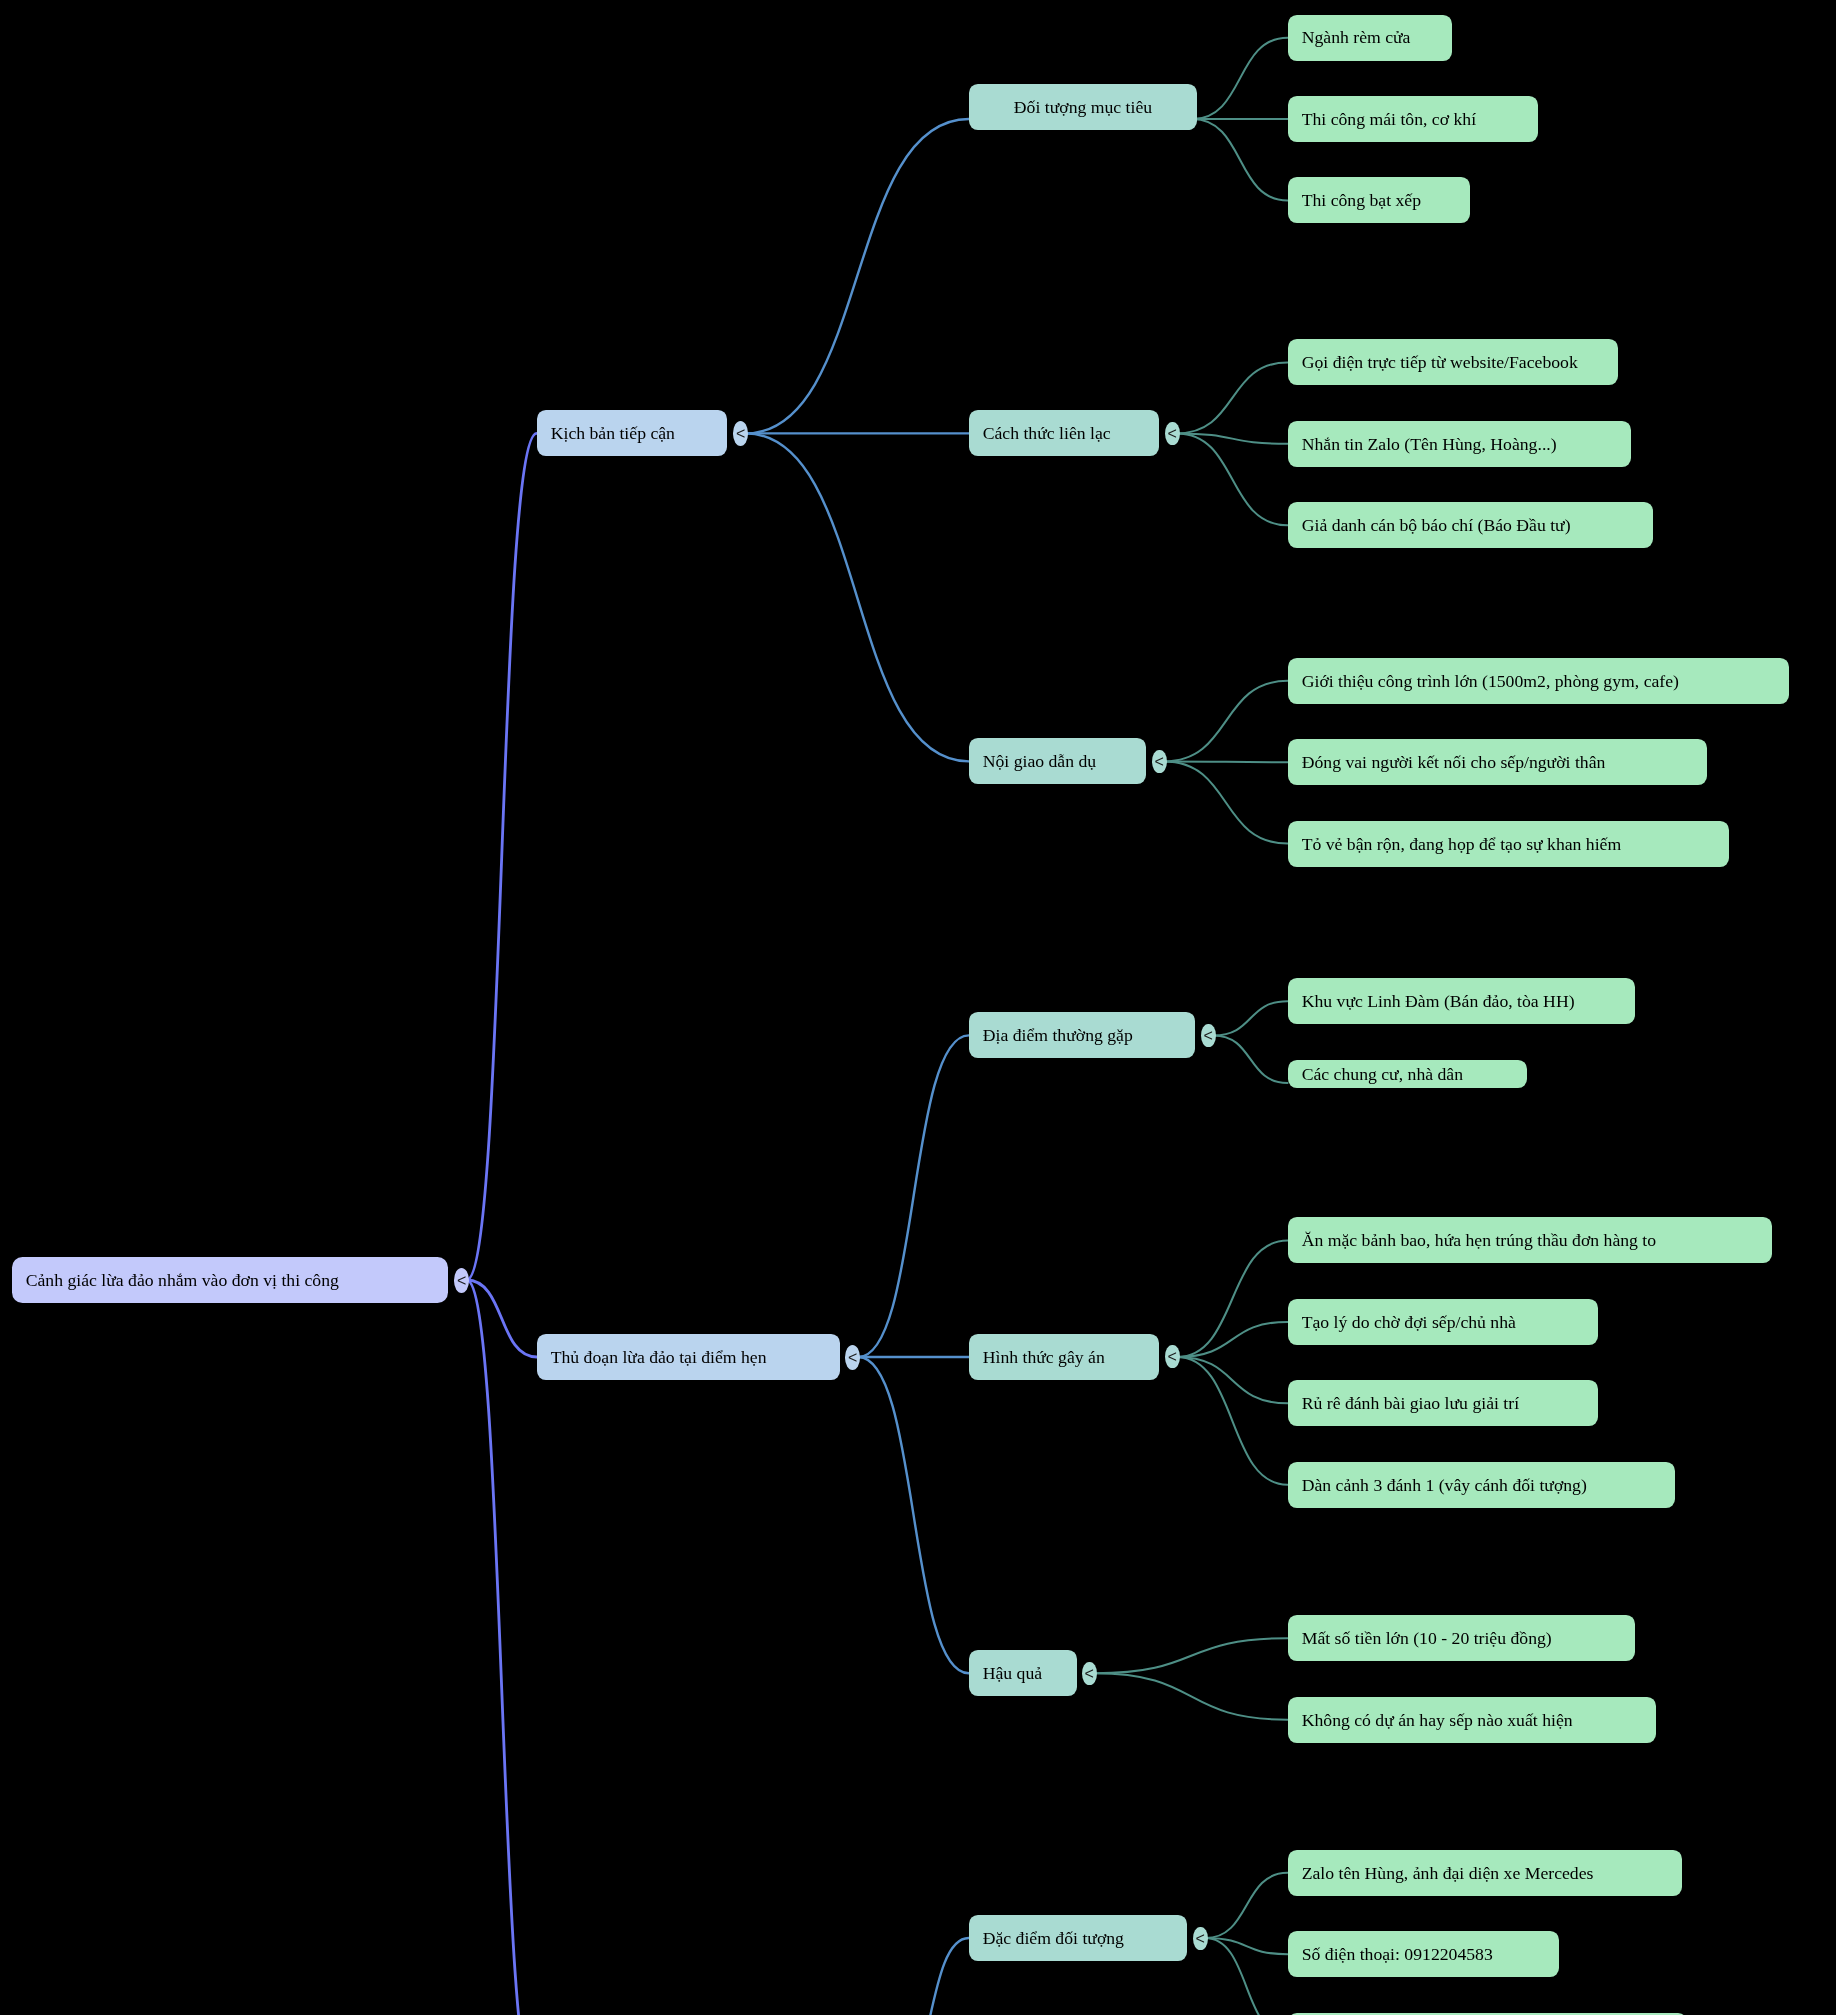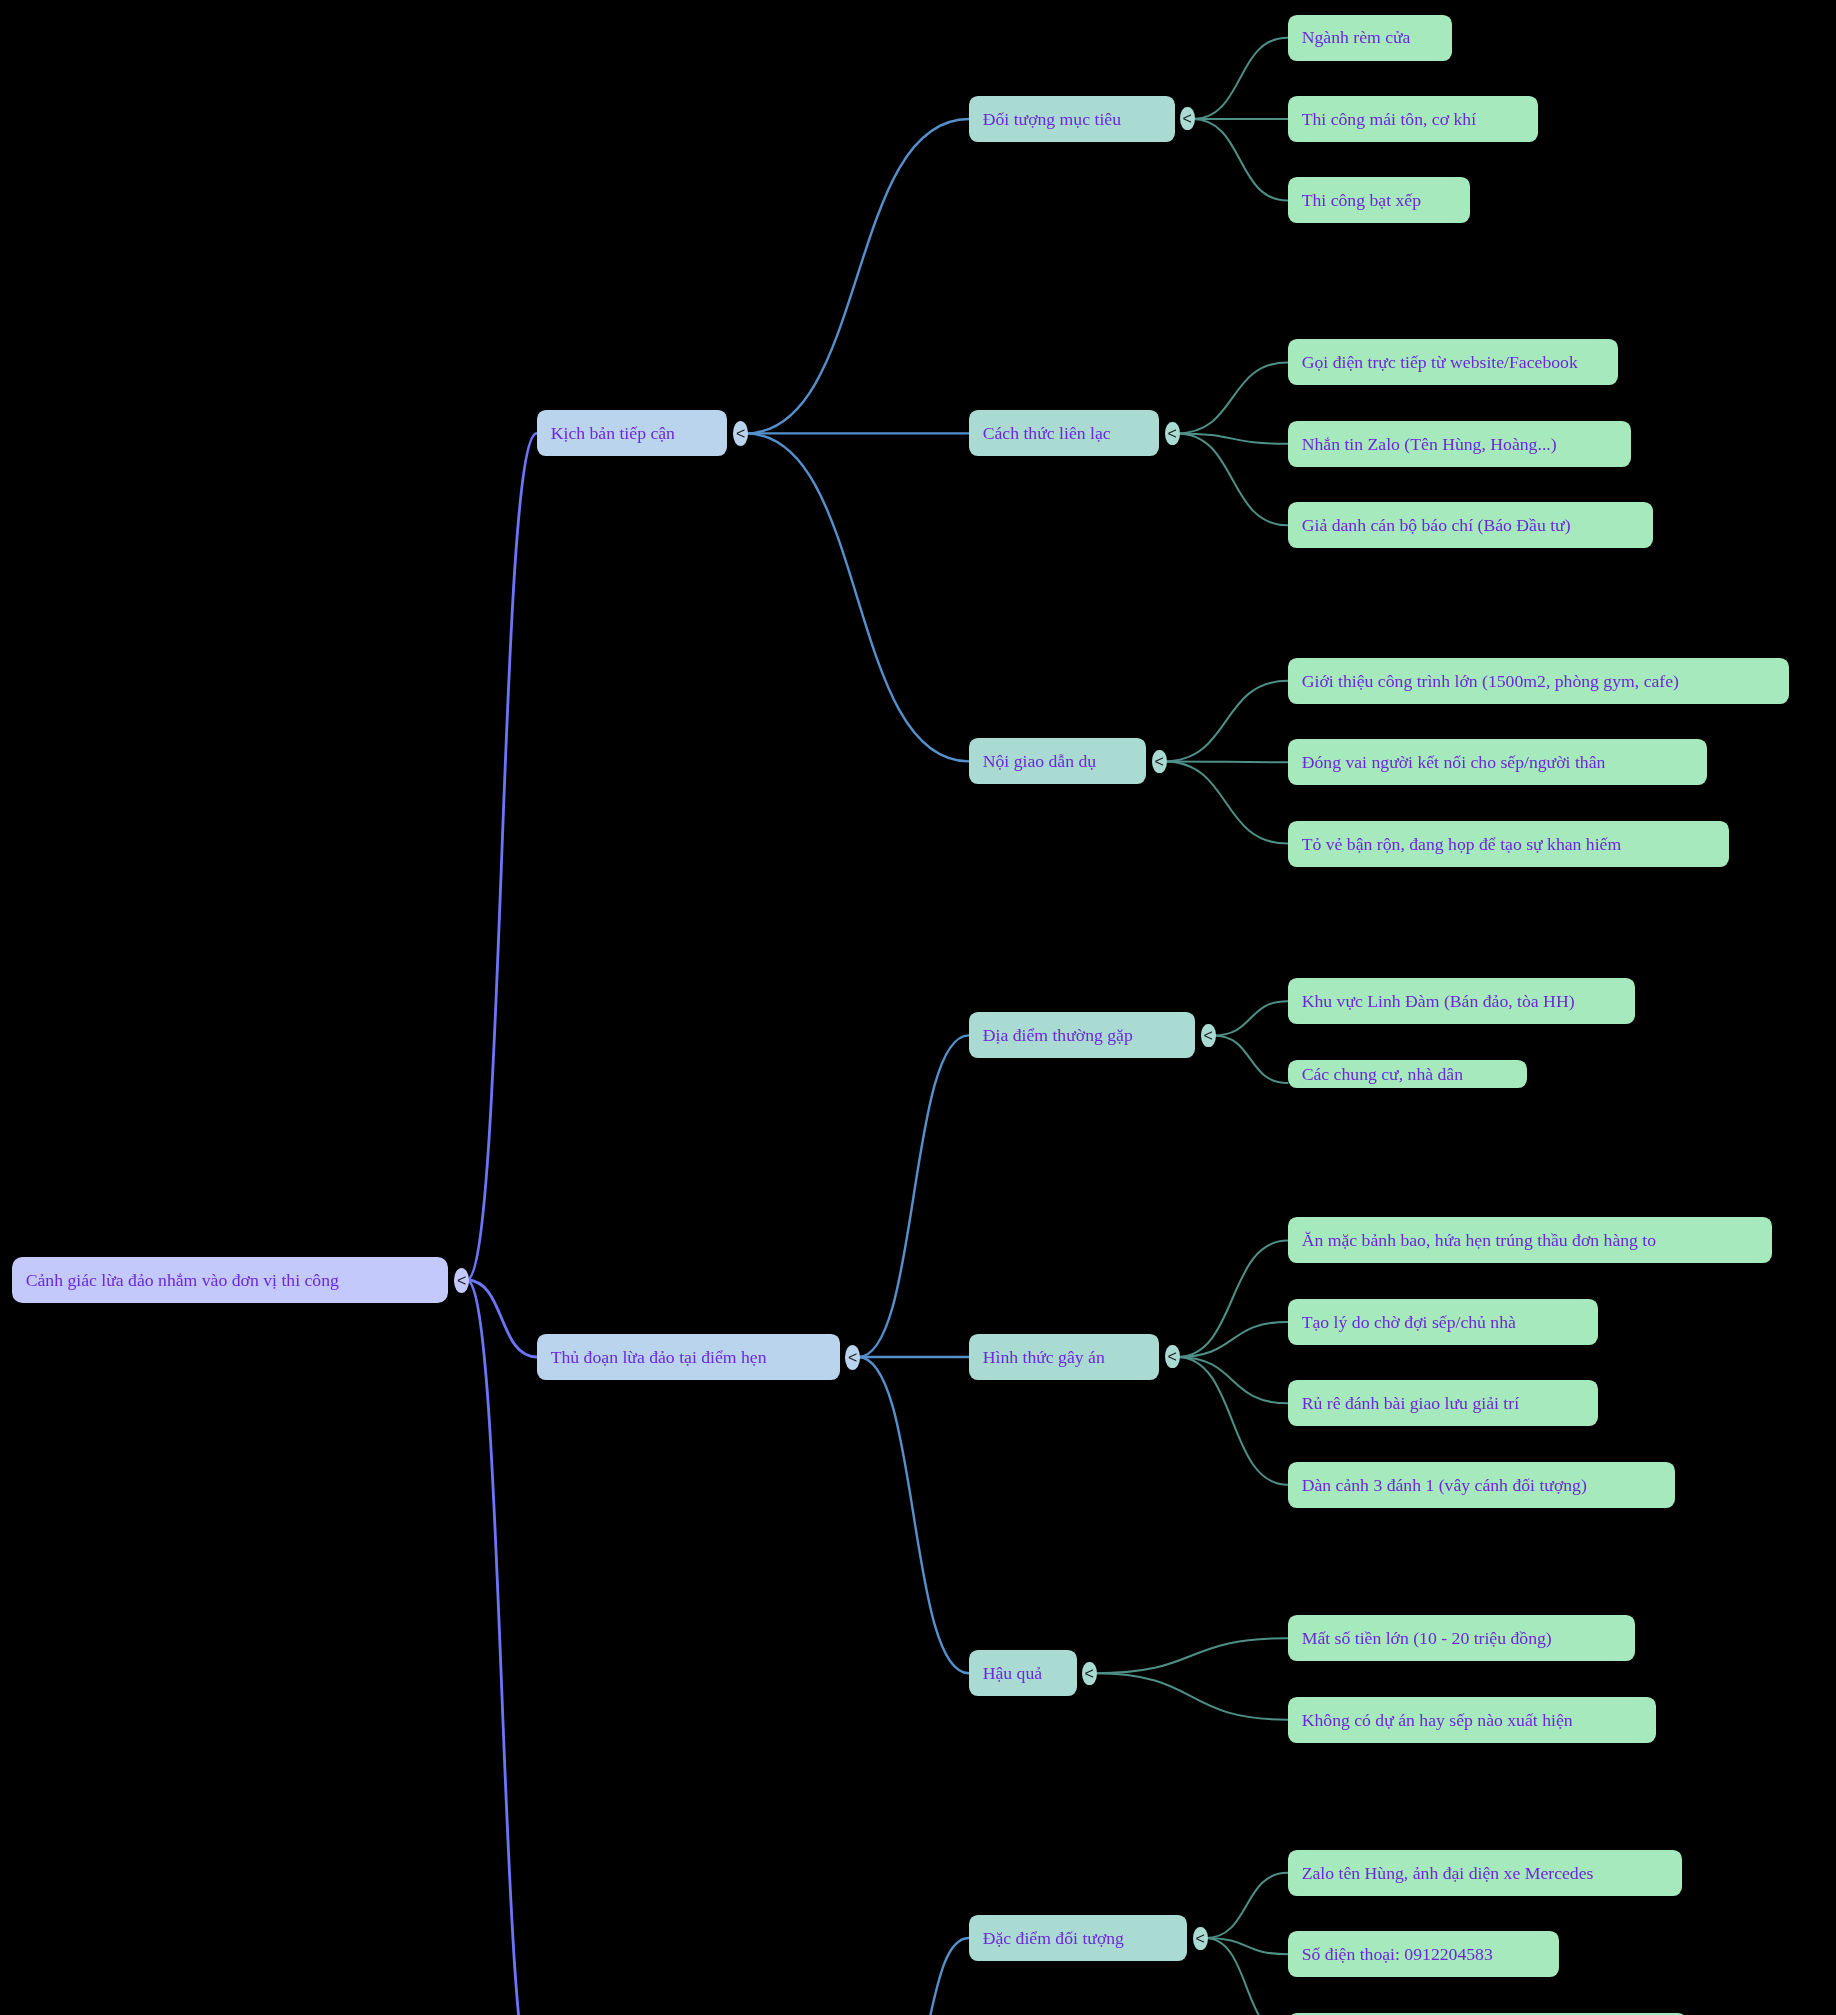--- a/index.html
+++ b/index.html
@@ -27,21 +27,21 @@
     width: 1836px;
     height: 2394px;
     pointer-events: none;
   }
   .mm-node {
     position: absolute;
     box-sizing: border-box;
     display: flex;
     align-items: center;
     border-radius: 8.9px;
-    color: #6d28d9;
+    color: #000000;
     line-height: 1.15;
     white-space: nowrap;
     padding: 0 13.7px;
   }
   .mm-node.root {
     background: #c3c9fb;
     font-size: 17.7px;
     border-radius: 10.5px;
   }
   .mm-node.lvl1 {
@@ -135,21 +135,21 @@
     </div>
     <div class="mm-node leaf" style="left: 1288px; top: 14.5px; width: 164px; height: 46px;">
       <span>Ngành rèm cửa</span>
     </div>
     <div class="mm-node leaf" style="left: 1288px; top: 96px; width: 250px; height: 46px;">
       <span>Thi công mái tôn, cơ khí</span>
     </div>
     <div class="mm-node leaf" style="left: 1288px; top: 177px; width: 182px; height: 46px;">
       <span>Thi công bạt xếp</span>
     </div>
-    <div class="mm-node lvl2" style="left: 969px; top: 96px; width: 206px; height: 46px;">
+    <div class="mm-node lvl2" style="left: 969px; top: 84px; width: 228px; height: 46px; justify-content: center;">
       <span>Đối tượng mục tiêu</span>
     </div>
     <div class="mm-toggle lvl2-toggle" style="left: 1165px; top: 422px; width: 14.5px; height: 23.4px;">
       <span>&lt;</span>
     </div>
     <div class="mm-node leaf" style="left: 1288px; top: 339px; width: 330px; height: 46px;">
       <span>Gọi điện trực tiếp từ website/Facebook</span>
     </div>
     <div class="mm-node leaf" style="left: 1288px; top: 502px; width: 365px; height: 46px;">
       <span>Giả danh cán bộ báo chí (Báo Đầu tư)</span>

